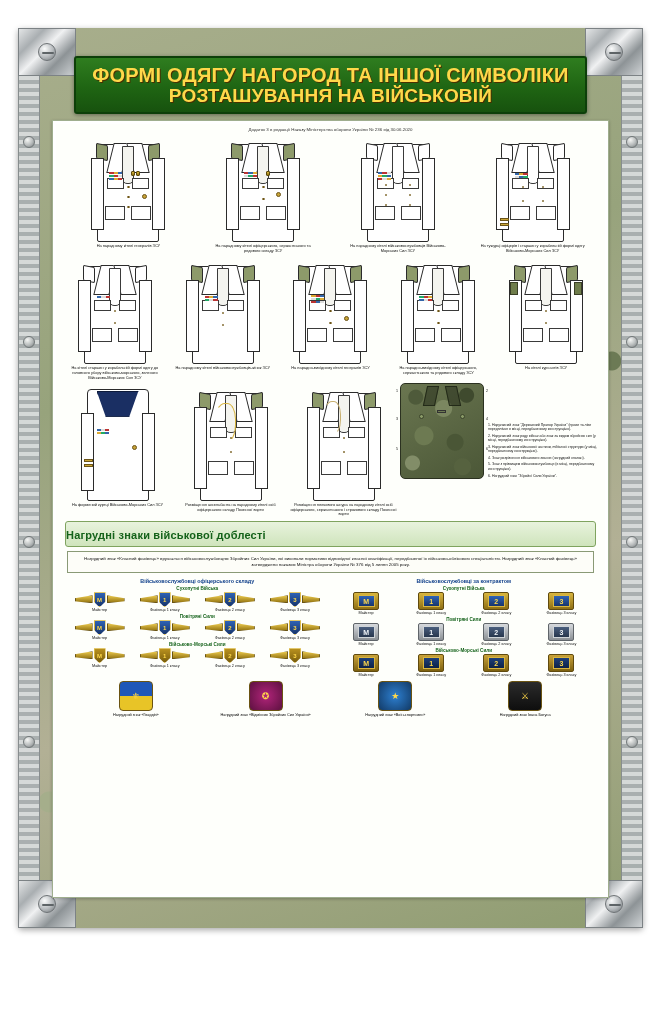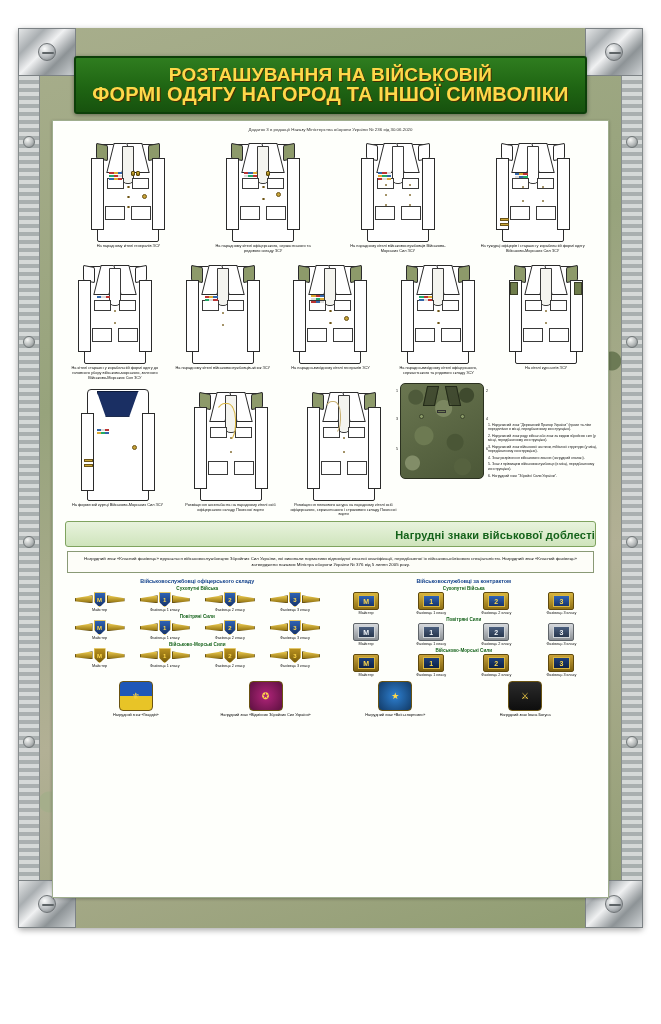--- a/index.html
+++ b/index.html
@@ -249,21 +249,21 @@
     padding-top: 40px;
   }
   .notes p { margin: 0 0 2px 0; }
 
   
   .section-bar {
     margin: 4px 4px 4px 4px;
     background: linear-gradient(180deg,#e8f3dd,#cfe4bc);
     border: 1px solid #7fa35f;
     border-radius: 3px;
-    text-align: right;
+    text-align: left;
     padding: 3px 0;
   }
   .section-bar .t {
     color: #14621a; font-weight: bold; font-size: 11px; letter-spacing: .2px;
   }
 
   .desc-box {
     margin: 0 6px 5px 6px;
     border: .8px solid #8a9a76;
     background: #fdfdf8;
@@ -376,22 +376,22 @@
         <div class="screw"></div>
       </div>
     <div class="corner bl">
         <div class="screw"></div>
       </div>
     <div class="corner br">
         <div class="screw"></div>
       </div>
 
     <div class="title-banner">
+      <div class="title-line second">ФОРМІ ОДЯГУ НАГОРОД ТА ІНШОЇ СИМВОЛІКИ</div>
       <div class="title-line">РОЗТАШУВАННЯ НА ВІЙСЬКОВІЙ</div>
-      <div class="title-line second">ФОРМІ ОДЯГУ НАГОРОД ТА ІНШОЇ СИМВОЛІКИ</div>
     </div>
 
     <div class="sheet">
 
       <div class="doc-ref">Додаток 3 в редакції Наказу Міністерства оборони України № 236 від 30.06.2020</div>
 
       <div class="row">
 
         <div class="cell">
           <div class="jacket">

